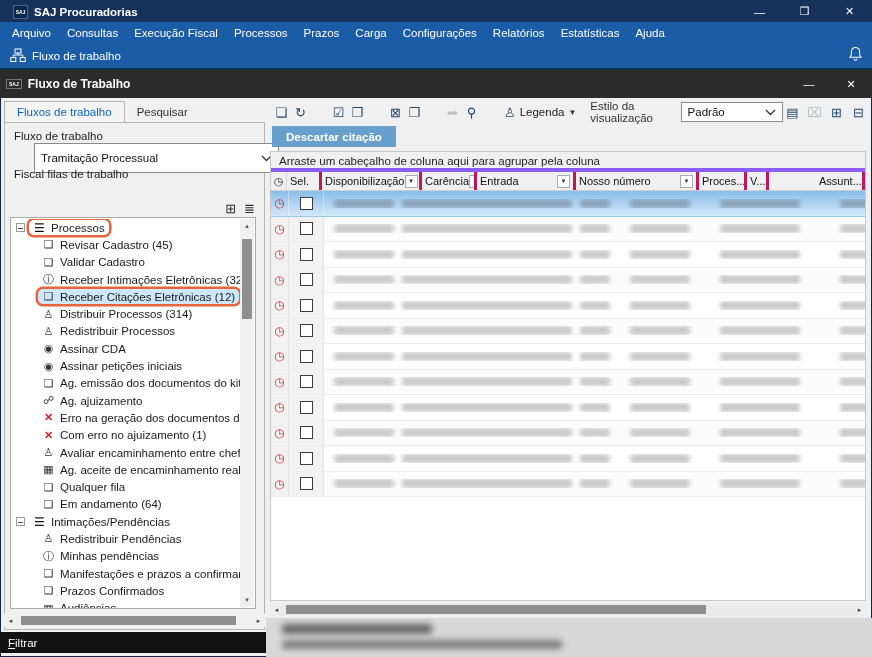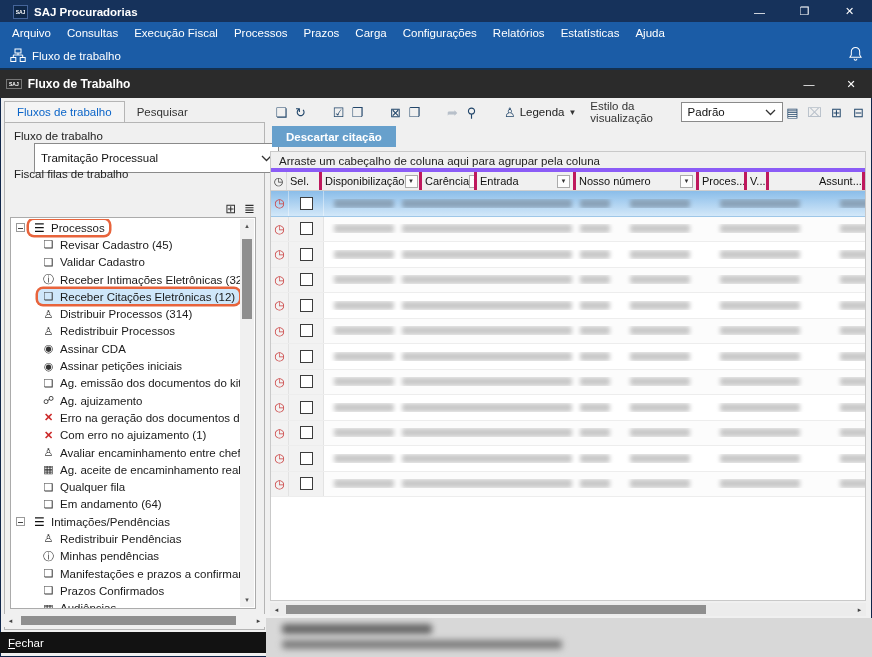--- a/index.html
+++ b/index.html
@@ -392,21 +392,21 @@
     </div>
   </div>
   <div class="lp-hscroll">
     <span class="harrow">◂</span>
     <span class="lp-hthumb"></span>
     <span class="hspring"></span>
     <span class="harrow">▸</span>
   </div>
 
   <div class="fechar-bar">
-    <span class="fechar">Fechar</span>
+    <span class="fechar">Filtrar</span>
   </div>
 
   <div class="rp-toolbar">
     <span style="display:flex;align-items:center;">
 
     <span class="ticn">❏</span>
         <span class="ticn">↻</span>
         <span class="ticn sep"></span>
         <span class="ticn">☑</span>
         <span class="ticn">❐</span>

